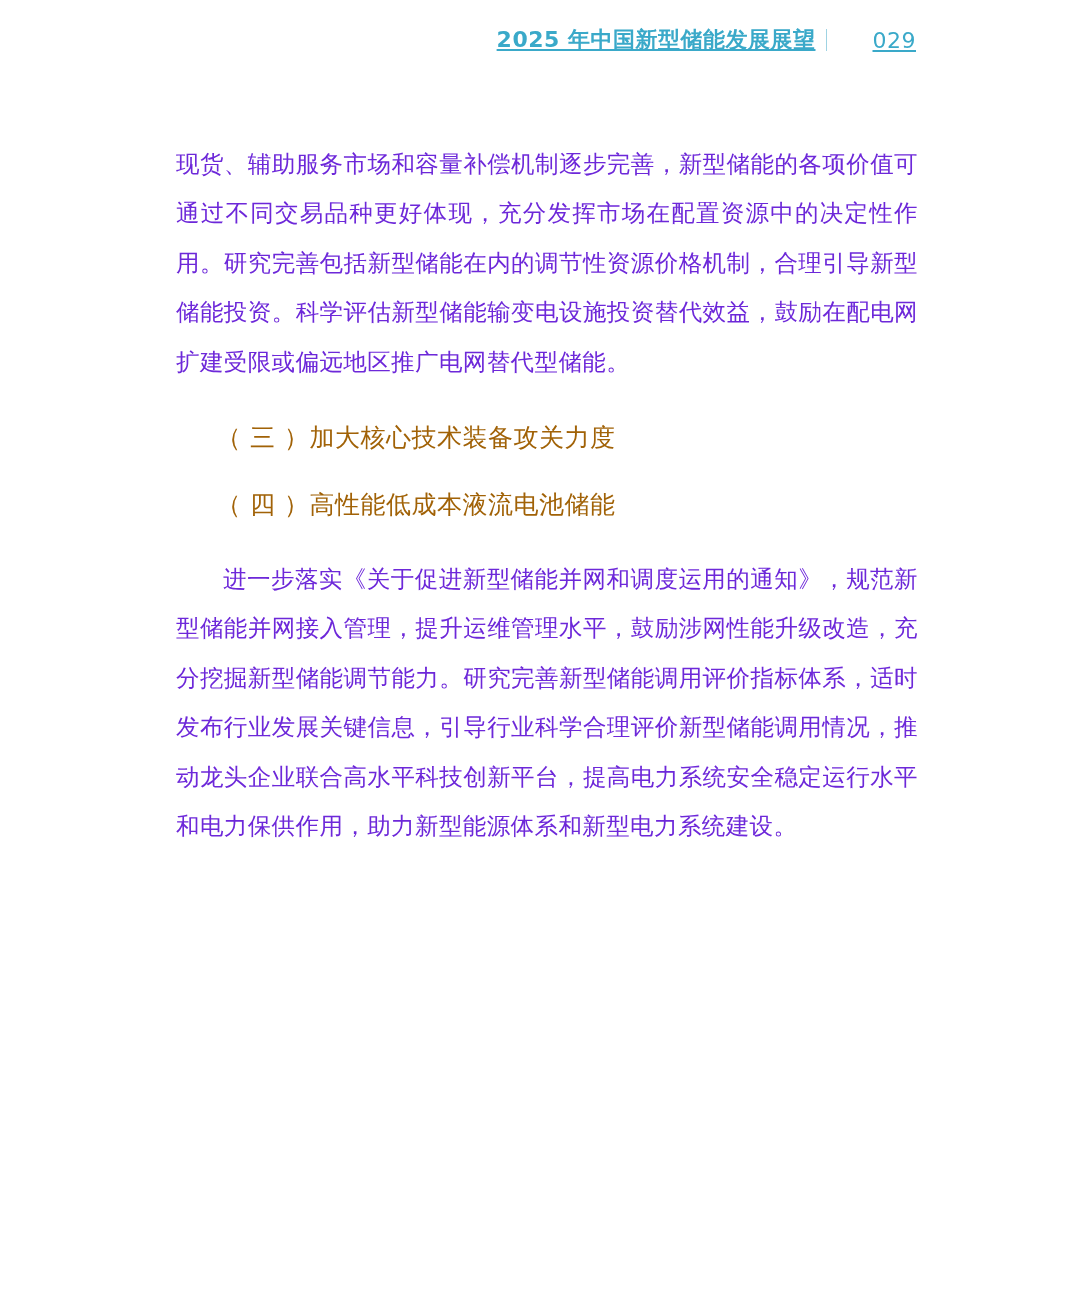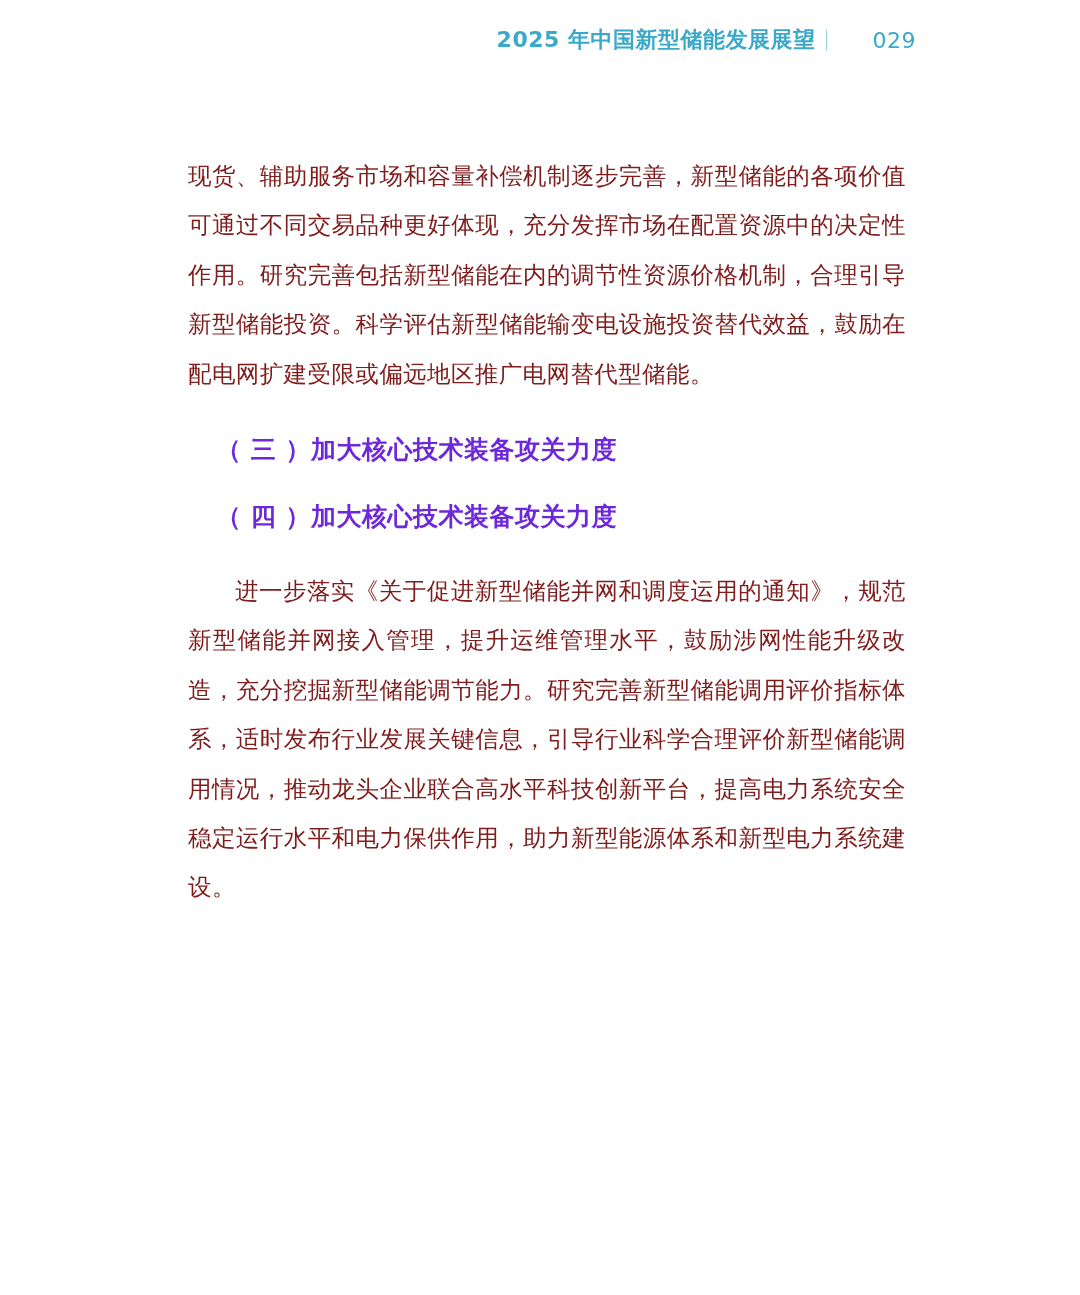--- a/index.html
+++ b/index.html
@@ -1,42 +1,42 @@
 <!DOCTYPE html>
 <html><head>
   <meta charset="utf-8">
   <style>
     html, body { margin: 0; padding: 0; background: #ffffff; }
     body { width: 1080px; height: 1295px; position: relative; overflow: hidden;
            font-family: "DejaVu Serif", "Liberation Serif", serif; }
     .header { position: absolute; top: 22px; right: 164px; height: 36px;
               display: flex; align-items: center; gap: 6px;
               font-family: "DejaVu Sans", "Liberation Sans", sans-serif;
-              color: #3aa9c9; font-size: 22px; font-weight: bold; letter-spacing: 0.5px; }
+              color: #3aa9c9; font-size: 22px; font-weight: bold; letter-spacing: 0.5px; text-decoration: underline; }
     .header .sep { width: 1px; height: 22px; background: #9fd3e3; margin: 0 4px; }
     .header .page { font-weight: normal; font-size: 22px; margin-left: 36px; }
     .content { position: absolute; left: 176px; top: 140px; width: 742px; }
-    .para { margin: 12px; font-size: 23.5px; line-height: 49.4px; color: #7f1d1d;
+    .para { margin: 0; font-size: 23.5px; line-height: 49.4px; color: #6d28d9;
             text-align: justify; letter-spacing: 0.4px; }
     .para.indent { text-indent: 47px; }
     .heading { margin: 0; font-family: "DejaVu Sans", "Liberation Sans", sans-serif;
-               font-size: 25px; font-weight: bold; color: #6d28d9;
+               font-size: 25px; font-weight: normal; color: #a16207;
                padding-left: 40px; letter-spacing: 0.5px; }
     .h3 { margin-top: 34px; margin-bottom: 34px; }
     .h4 { margin-top: 34px; margin-bottom: 34px; }
   </style>
 </head>
 <body>
 
 <div class="header">
   <span>2025 年中国新型储能发展展望</span>
   <span class="sep"></span>
   <span class="page">029</span>
 </div>
 
 <div class="content">
   <p class="para">现货、辅助服务市场和容量补偿机制逐步完善，新型储能的各项价值可通过不同交易品种更好体现，充分发挥市场在配置资源中的决定性作用。研究完善包括新型储能在内的调节性资源价格机制，合理引导新型储能投资。科学评估新型储能输变电设施投资替代效益，鼓励在配电网扩建受限或偏远地区推广电网替代型储能。</p>
 
   <h2 class="heading h3">（ 三 ）加大核心技术装备攻关力度</h2>
 
-  <h2 class="heading h4">（ 四 ）加大核心技术装备攻关力度</h2>
+  <h2 class="heading h4">（ 四 ）高性能低成本液流电池储能</h2>
   <p class="para indent">进一步落实《关于促进新型储能并网和调度运用的通知》，规范新型储能并网接入管理，提升运维管理水平，鼓励涉网性能升级改造，充分挖掘新型储能调节能力。研究完善新型储能调用评价指标体系，适时发布行业发展关键信息，引导行业科学合理评价新型储能调用情况，推动龙头企业联合高水平科技创新平台，提高电力系统安全稳定运行水平和电力保供作用，助力新型能源体系和新型电力系统建设。</p>
 </div>
 
 </body></html>

